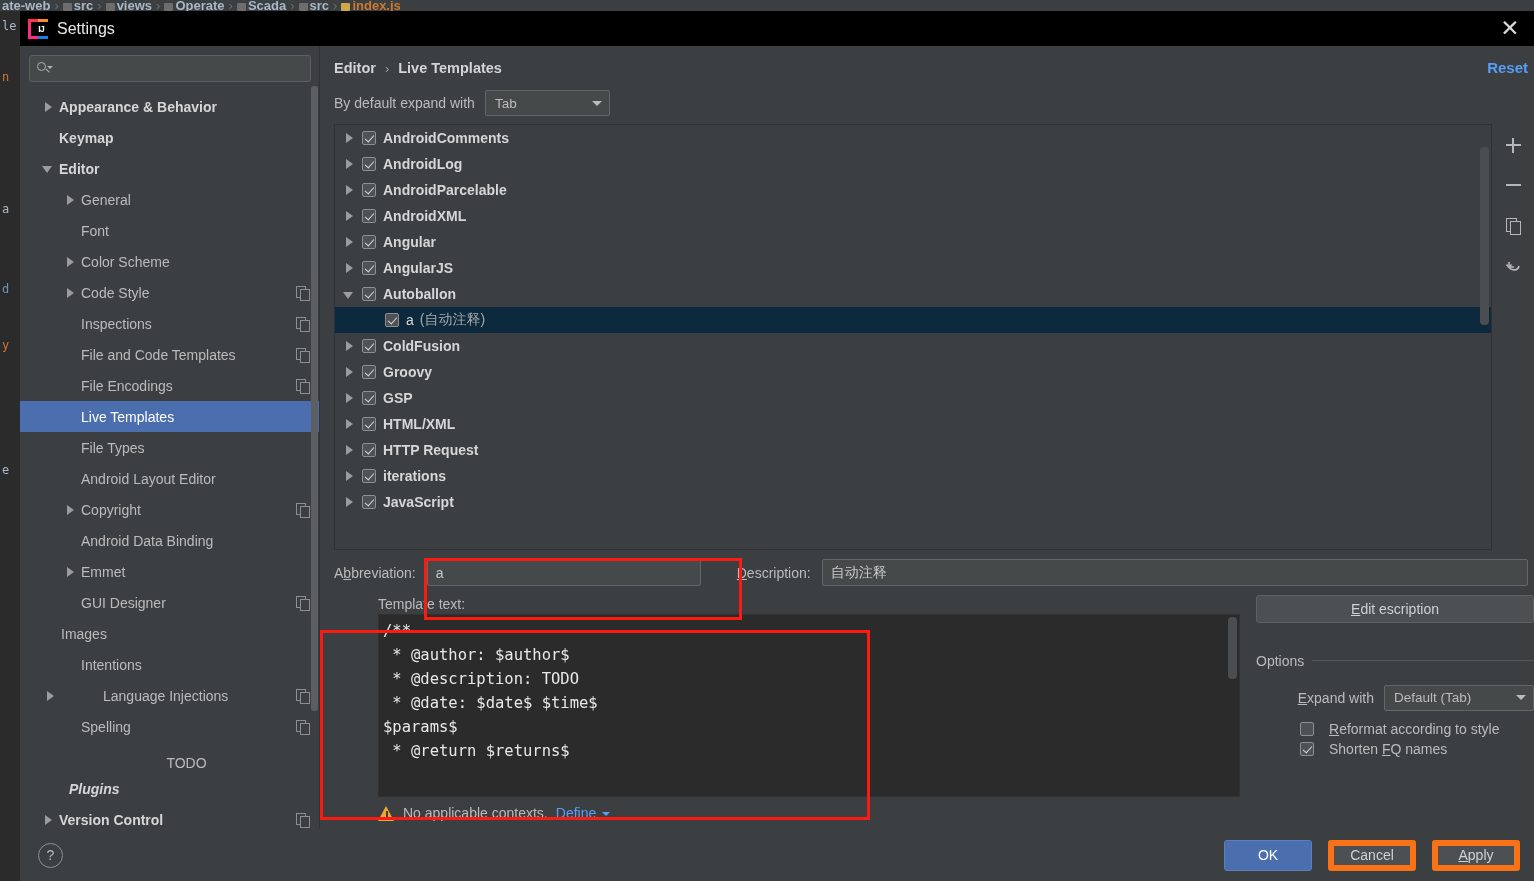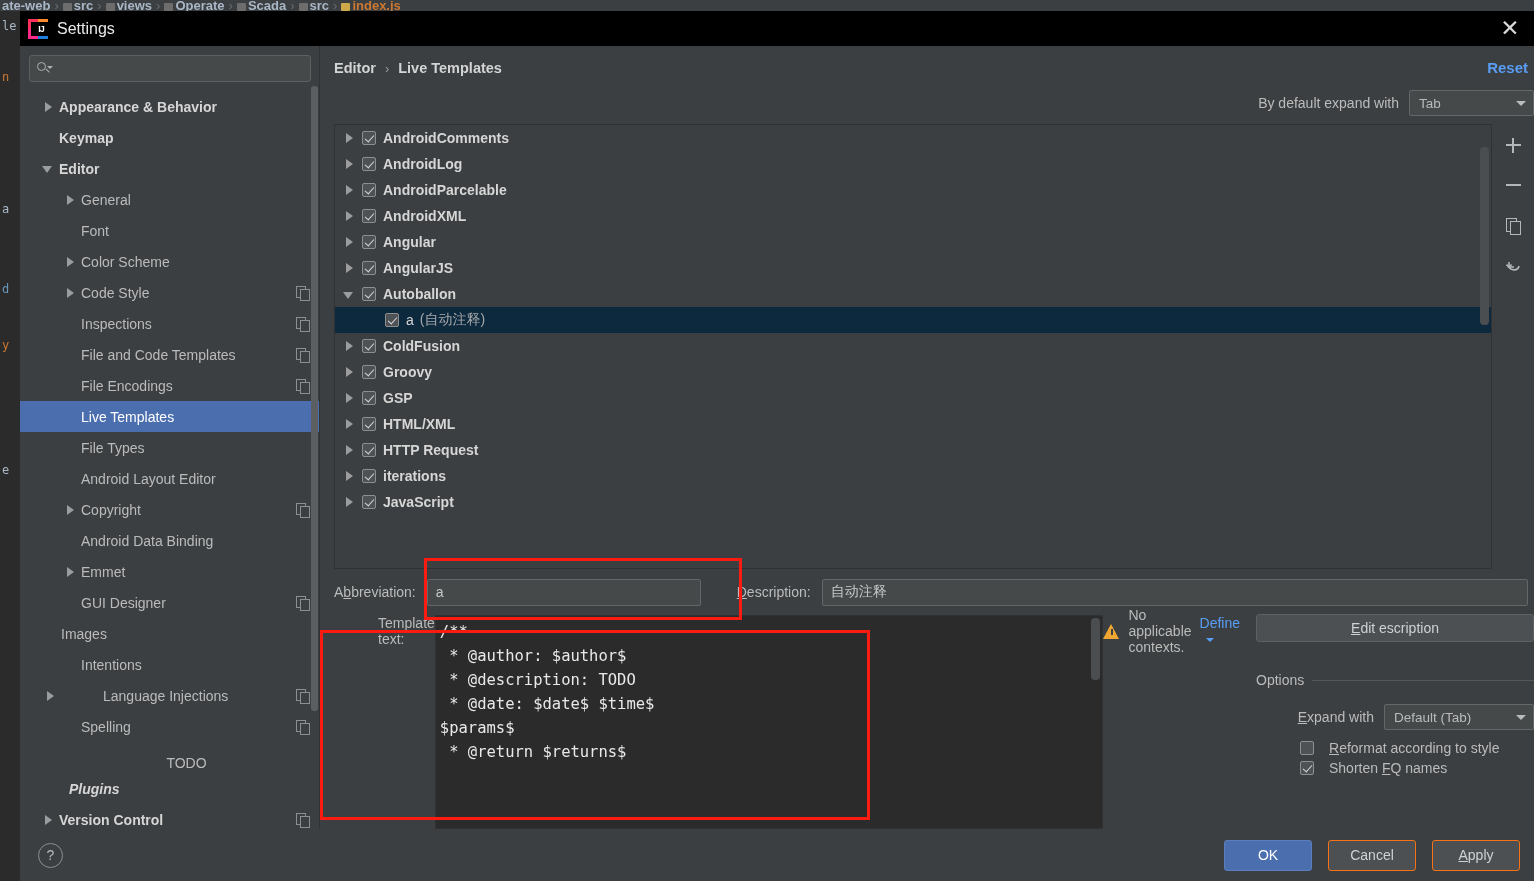--- a/index.html
+++ b/index.html
@@ -145,21 +145,21 @@
     padding-top:8px;
   }
   .crumb { color:#d2d4d5; font-size:14.5px; font-weight:bold; }
   .crumb-sep { color:#9a9c9e; font-size:13px; margin:0 9px; font-weight:normal; }
   .reset-link {
     position:absolute; right:6px; top:13px; color:#589df6; font-size:15px;
     font-weight:bold; cursor:pointer;
   }
 
   .expand-row {
-    display:flex; align-items:center; flex:0 0 42px; height:42px;justify-content:flex-end;
+    display:flex; align-items:center; flex:0 0 42px; height:42px;
   }
   .expand-label { color:#bbbbbb; font-size:14px; margin-right:10px; }
   .combo {
     background:#45494a; border:1px solid #646769; border-radius:2px;
     height:26px; display:flex; align-items:center; justify-content:space-between;
     color:#bbbbbb; font-size:13.5px; padding:0 7px 0 9px; cursor:pointer;
   }
   .combo .arrow {
     border-left:5px solid transparent; border-right:5px solid transparent;
     border-top:5px solid #b9bbbc; margin-left:14px;
@@ -229,21 +229,21 @@
     background:#45494a; border:1px solid #646769; border-radius:2px;
     height:27px; color:#c8c8c8; font-size:14px;
     display:flex; align-items:center; padding:0 8px;
   }
   #abbrev-field { width:274px; margin-left:11px; }
   #desc-field { flex:1 1 auto; margin-left:11px; min-width:0; }
 
   .tmpl-label-row { flex:0 0 18px; height:18px; color:#bbbbbb; font-size:14px; }
 
   .editor-row { flex:1 1 auto; display:flex; min-height:0; }
-  .editor-col { flex:1 1 auto; min-width:0; display:flex; flex-direction:row;padding-left:44px; }
+  .editor-col { flex:1 1 auto; min-width:0; display:flex; flex-direction:column;padding-left:44px; }
   .code-editor {
     flex:1 1 auto; background:#2b2b2b; border:1px solid #2f3133; position:relative;
     overflow:hidden; padding:4px 0 0 4px;
   }
   .code-editor pre {
     margin:0; color:#e8e8e8; font-size:15.5px; line-height:24px;
     font-family:"DejaVu Sans Mono", monospace; white-space:pre;
   }
   .code-scroll {
     position:absolute; right:2px; top:2px; width:9px; height:62px;
@@ -302,21 +302,21 @@
     color:#b9bbbc; font-size:14px; display:flex; align-items:center;
     justify-content:center; cursor:pointer;
   }
   .footer-spacer { flex:1 1 auto; }
   .btn {
     height:31px; min-width:88px; border-radius:3px; font-size:14px;
     display:flex; align-items:center; justify-content:center;
     cursor:pointer; margin-left:16px; padding:0 14px;
   }
   .btn.primary { background:#4b6eaf; border:1px solid #5a7ec0; color:#ffffff; }
-  .btn.normal { background:#4c5052; border:1px solid #f97316; color:#cfd1d2; }
+  .btn.normal { background:#4c5052; border:6px solid #f97316; color:#cfd1d2; }
 
   
   .anno {
     position:absolute; border:3px solid #fb1b11; pointer-events:none; z-index:50;
   }
 </style>
 </head>
 <body>
 
 <div id="root">

